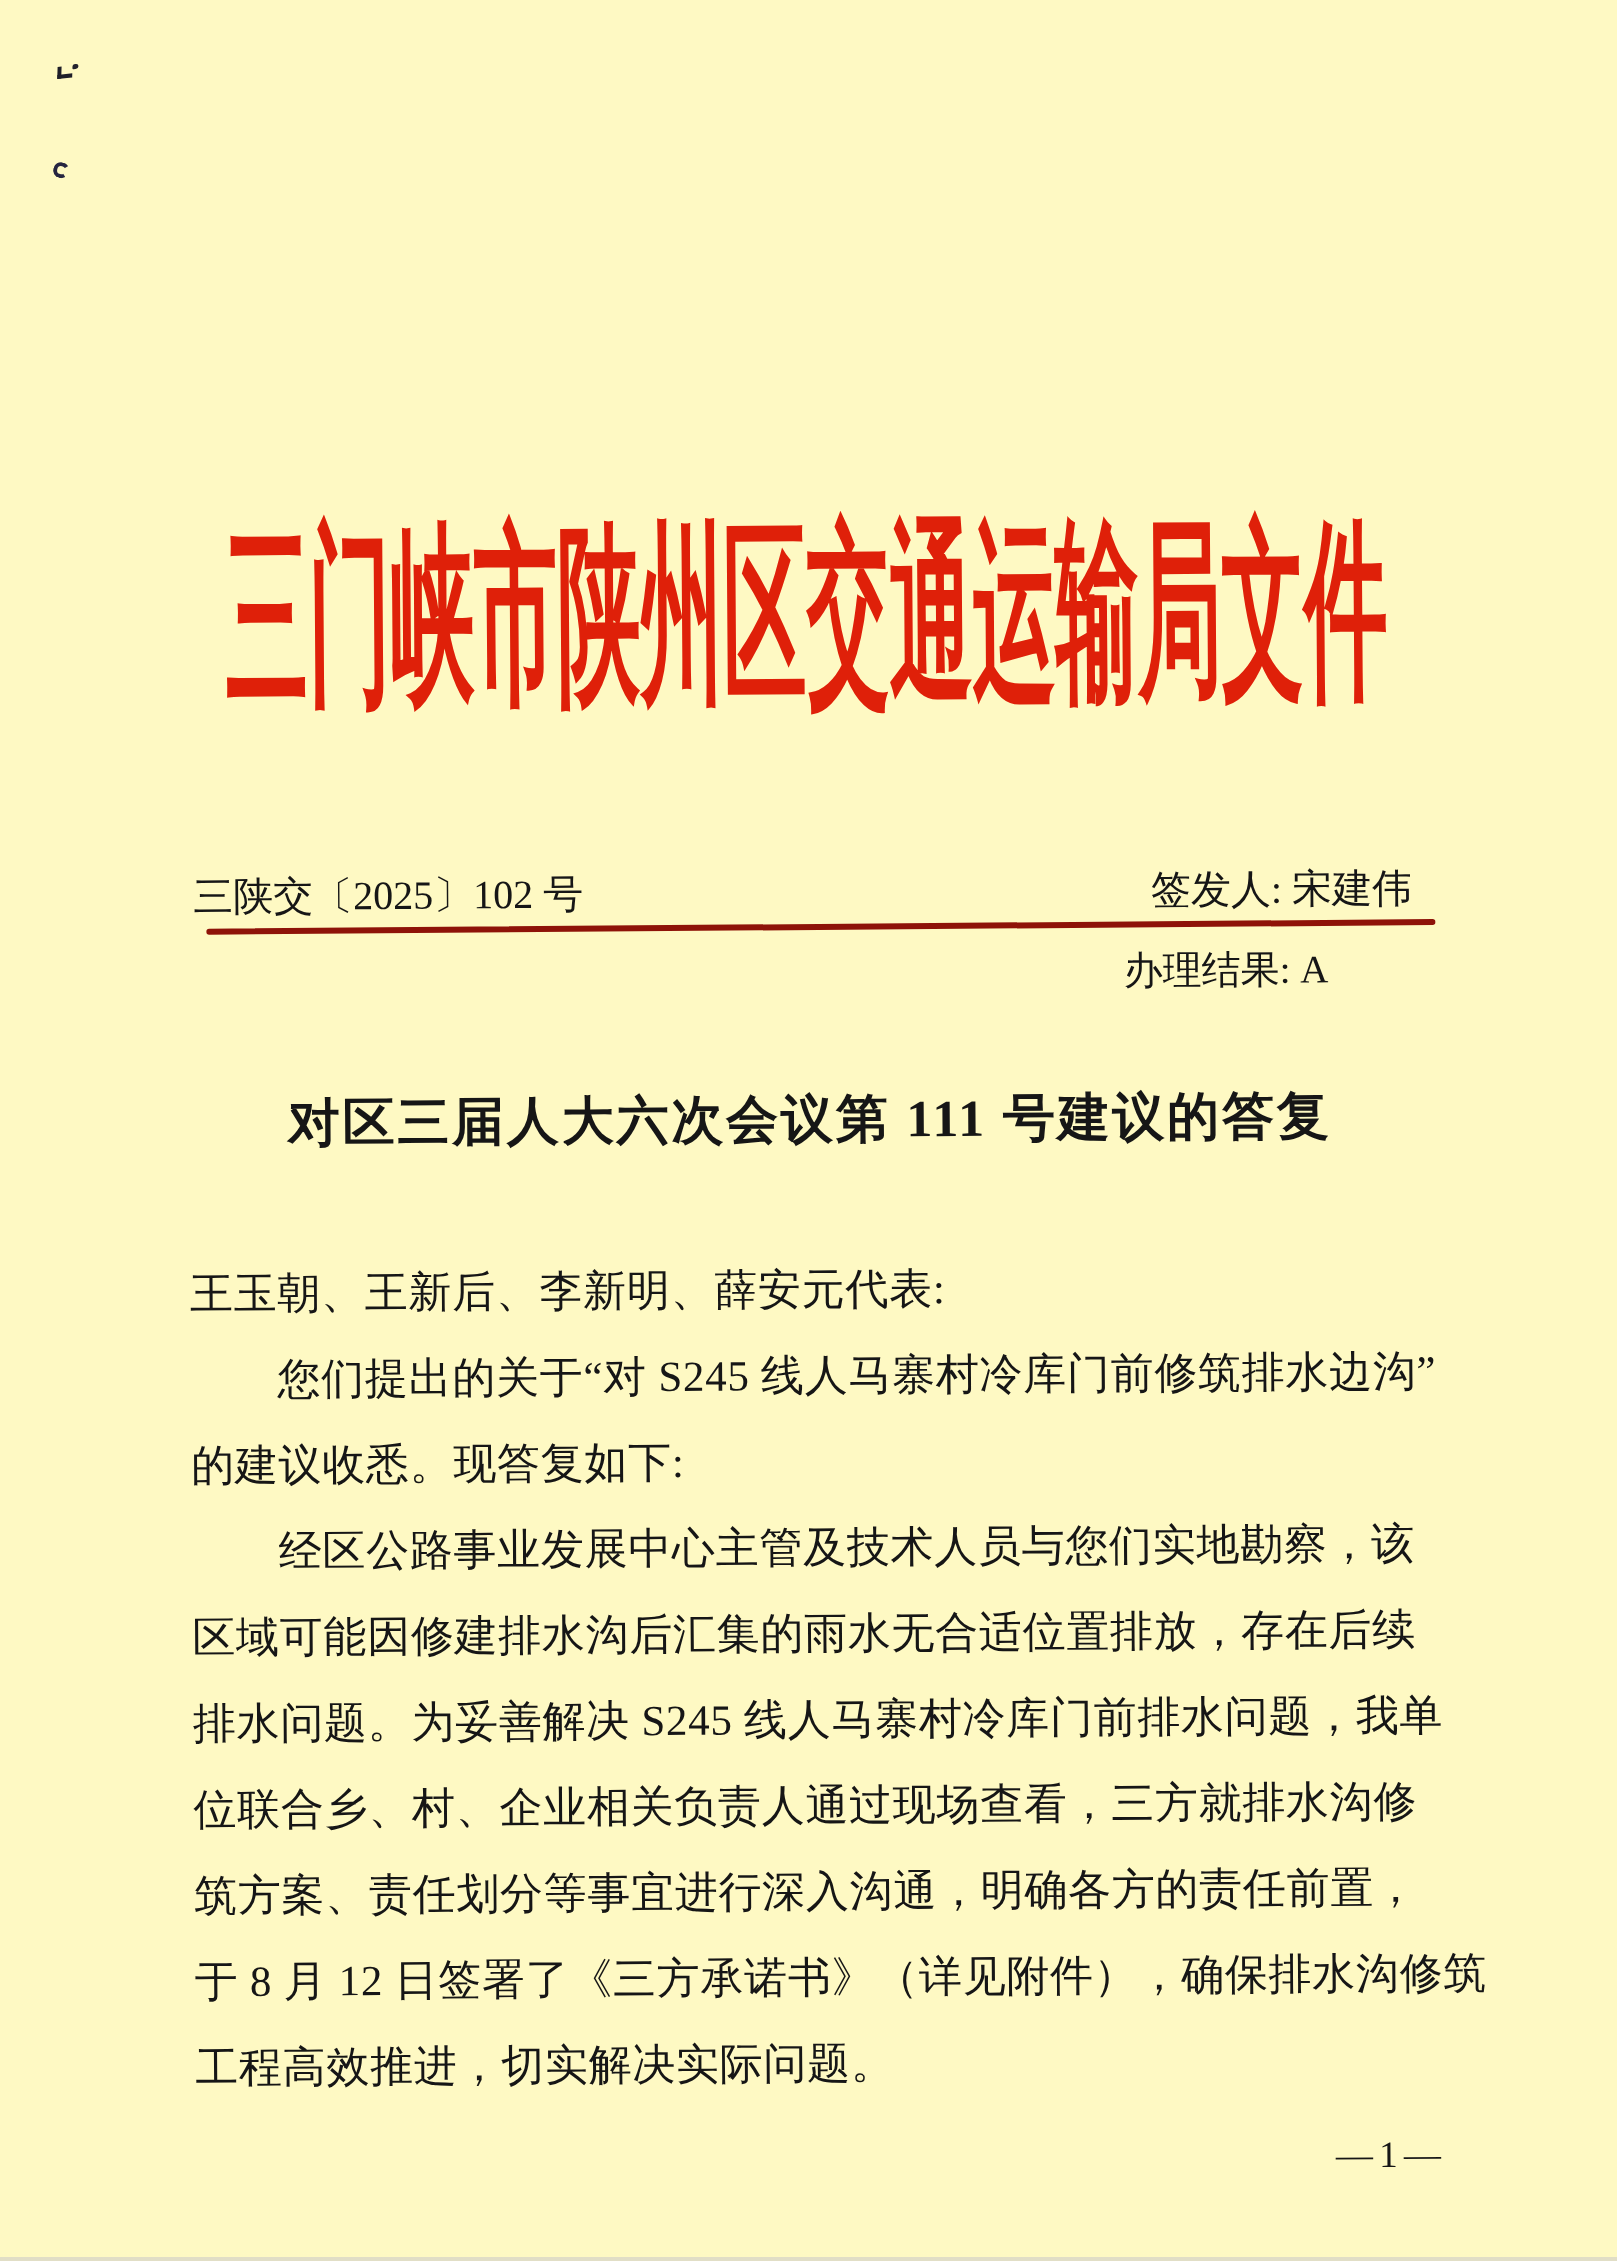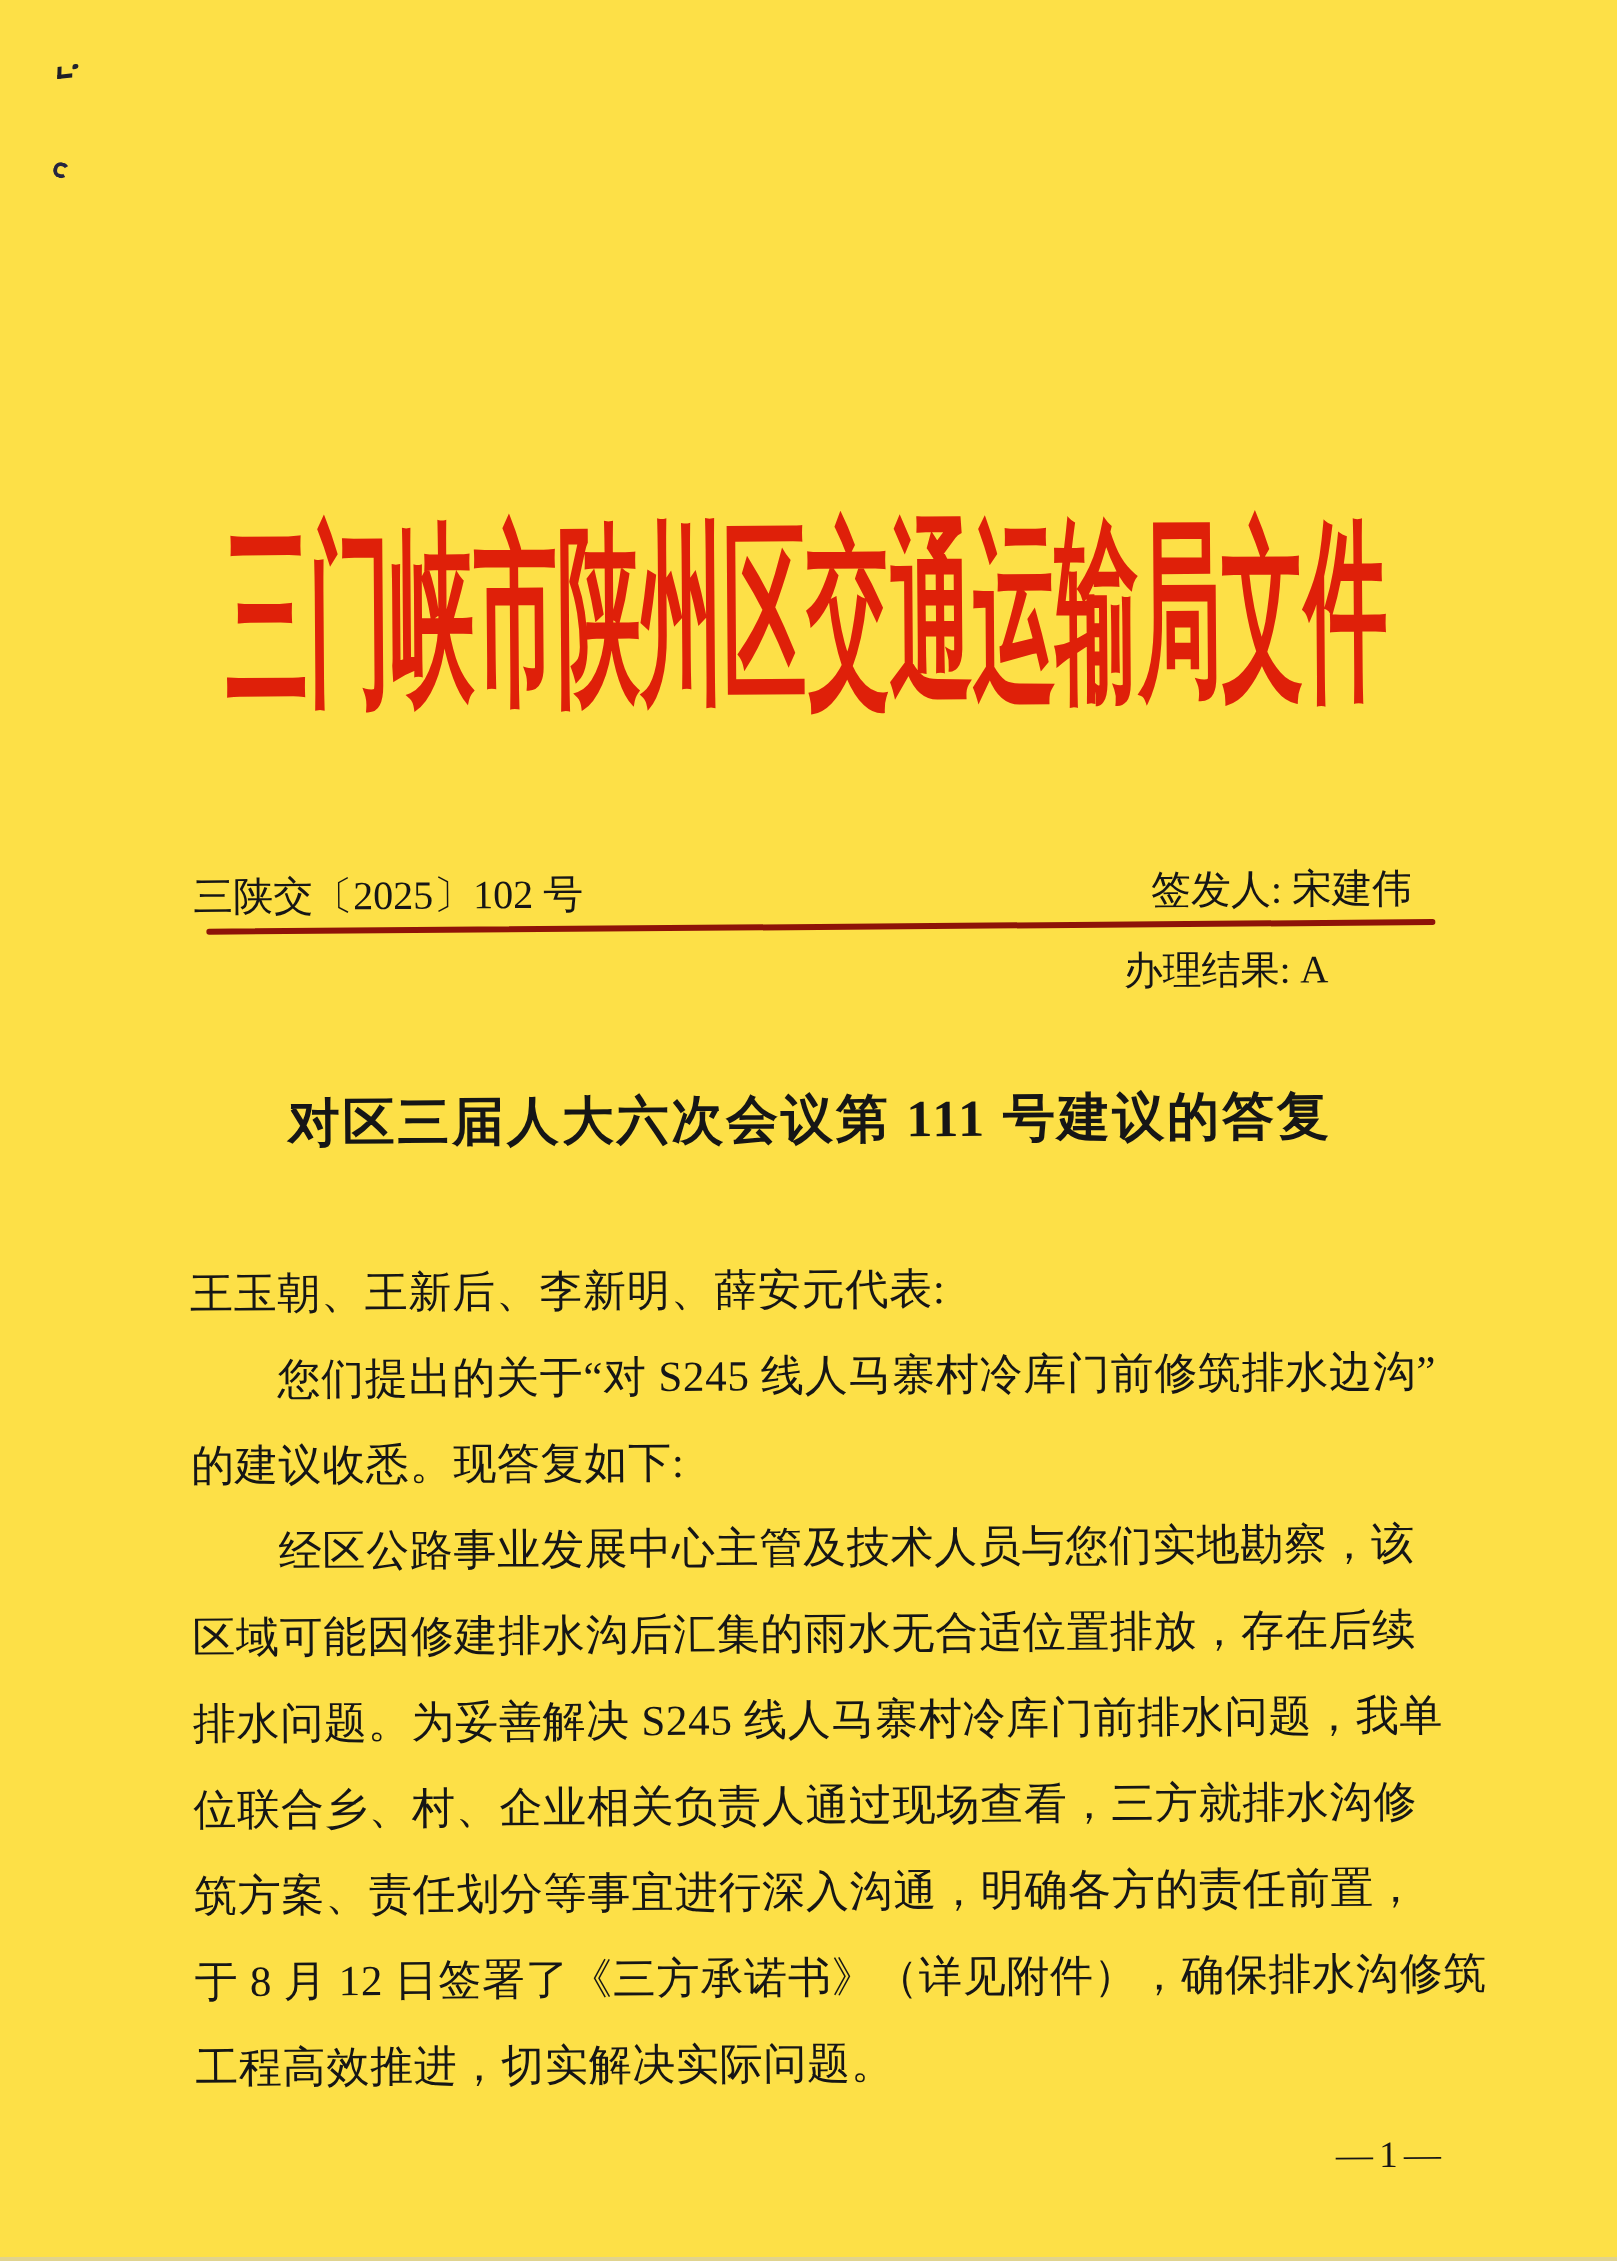--- a/index.html
+++ b/index.html
@@ -4,21 +4,21 @@
 <style>
   html, body {
     margin: 0;
     padding: 0;
     background: #777;
   }
   .page {
     position: relative;
     width: 1618px;
     height: 2261px;
-    background: #fde047;
+    background: #fef9c3;
     overflow: hidden;
     font-family: "Liberation Serif", "DejaVu Serif", serif;
     color: #161616;
   }
   .tilt {
     position: absolute;
     inset: 0;
     transform: rotate(-0.4deg);
     transform-origin: 50% 45%;
   }

